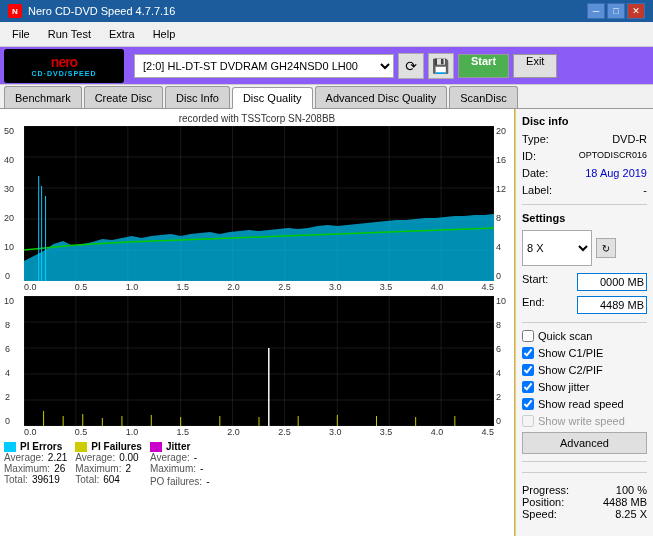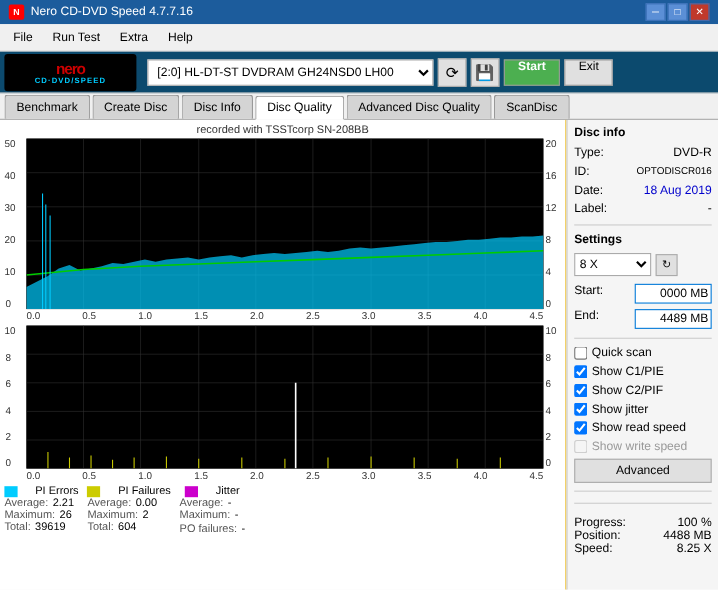--- a/index.html
+++ b/index.html
@@ -48,21 +48,21 @@
       padding: 2px 8px;
       font-size: 11px;
       cursor: pointer;
       height: 18px;
       display: flex;
       align-items: center;
     }
 
     
     .toolbar {
-      background: #0c4a6e;
+      background: #8b5cf6;
       border-bottom: 1px solid #ccc;
       height: 38px;
       display: flex;
       align-items: center;
       padding: 2px 4px;
       gap: 4px;
     }
     .nero-logo {
       width: 120px; height: 34px;
       background: #000;
@@ -180,21 +180,21 @@
     }
     .x-axis {
       display: flex;
       justify-content: space-between;
       font-size: 9px;
       color: #333;
       margin-left: 20px;
       margin-right: 16px;
       margin-top: 1px;
     }
-    .stats-label { font-weight: normal; display: flex; align-items: center; gap: 16px; justify-content: center; }
+    .stats-label { font-weight: bold; display: flex; align-items: center; gap: 4px; }
     .stat-row { display: flex; gap: 4px; }
     .stat-key { color: #555; }
     .stat-val { color: #000; }
 
     
     .side-panel {
       width: 138px;
       padding: 6px;
       background: #f5f5f5;
       border-left: 1px solid #ccc;
@@ -212,21 +212,21 @@
     .panel-row { display: flex; justify-content: space-between; font-size: 11px; margin-bottom: 1px; }
     .panel-val { color: #000; }
     .panel-val.date { color: #0000cc; }
 
     .divider { border: none; border-top: 1px solid #ccc; margin: 3px 0; }
 
     .settings-row {
       display: flex; align-items: center; gap: 4px; margin-bottom: 3px;
     }
     .settings-select {
-      width: 70px; height: 21px;
+      width: 70px; height: 36px;
       border: 1px solid #aaa;
       background: white;
       font-size: 11px;
     }
     .settings-icon-btn {
       width: 20px; height: 20px;
       background: #e0e0e0;
       border: 1px solid #aaa;
       display: flex; align-items: center; justify-content: center;
       font-size: 10px; cursor: pointer;

